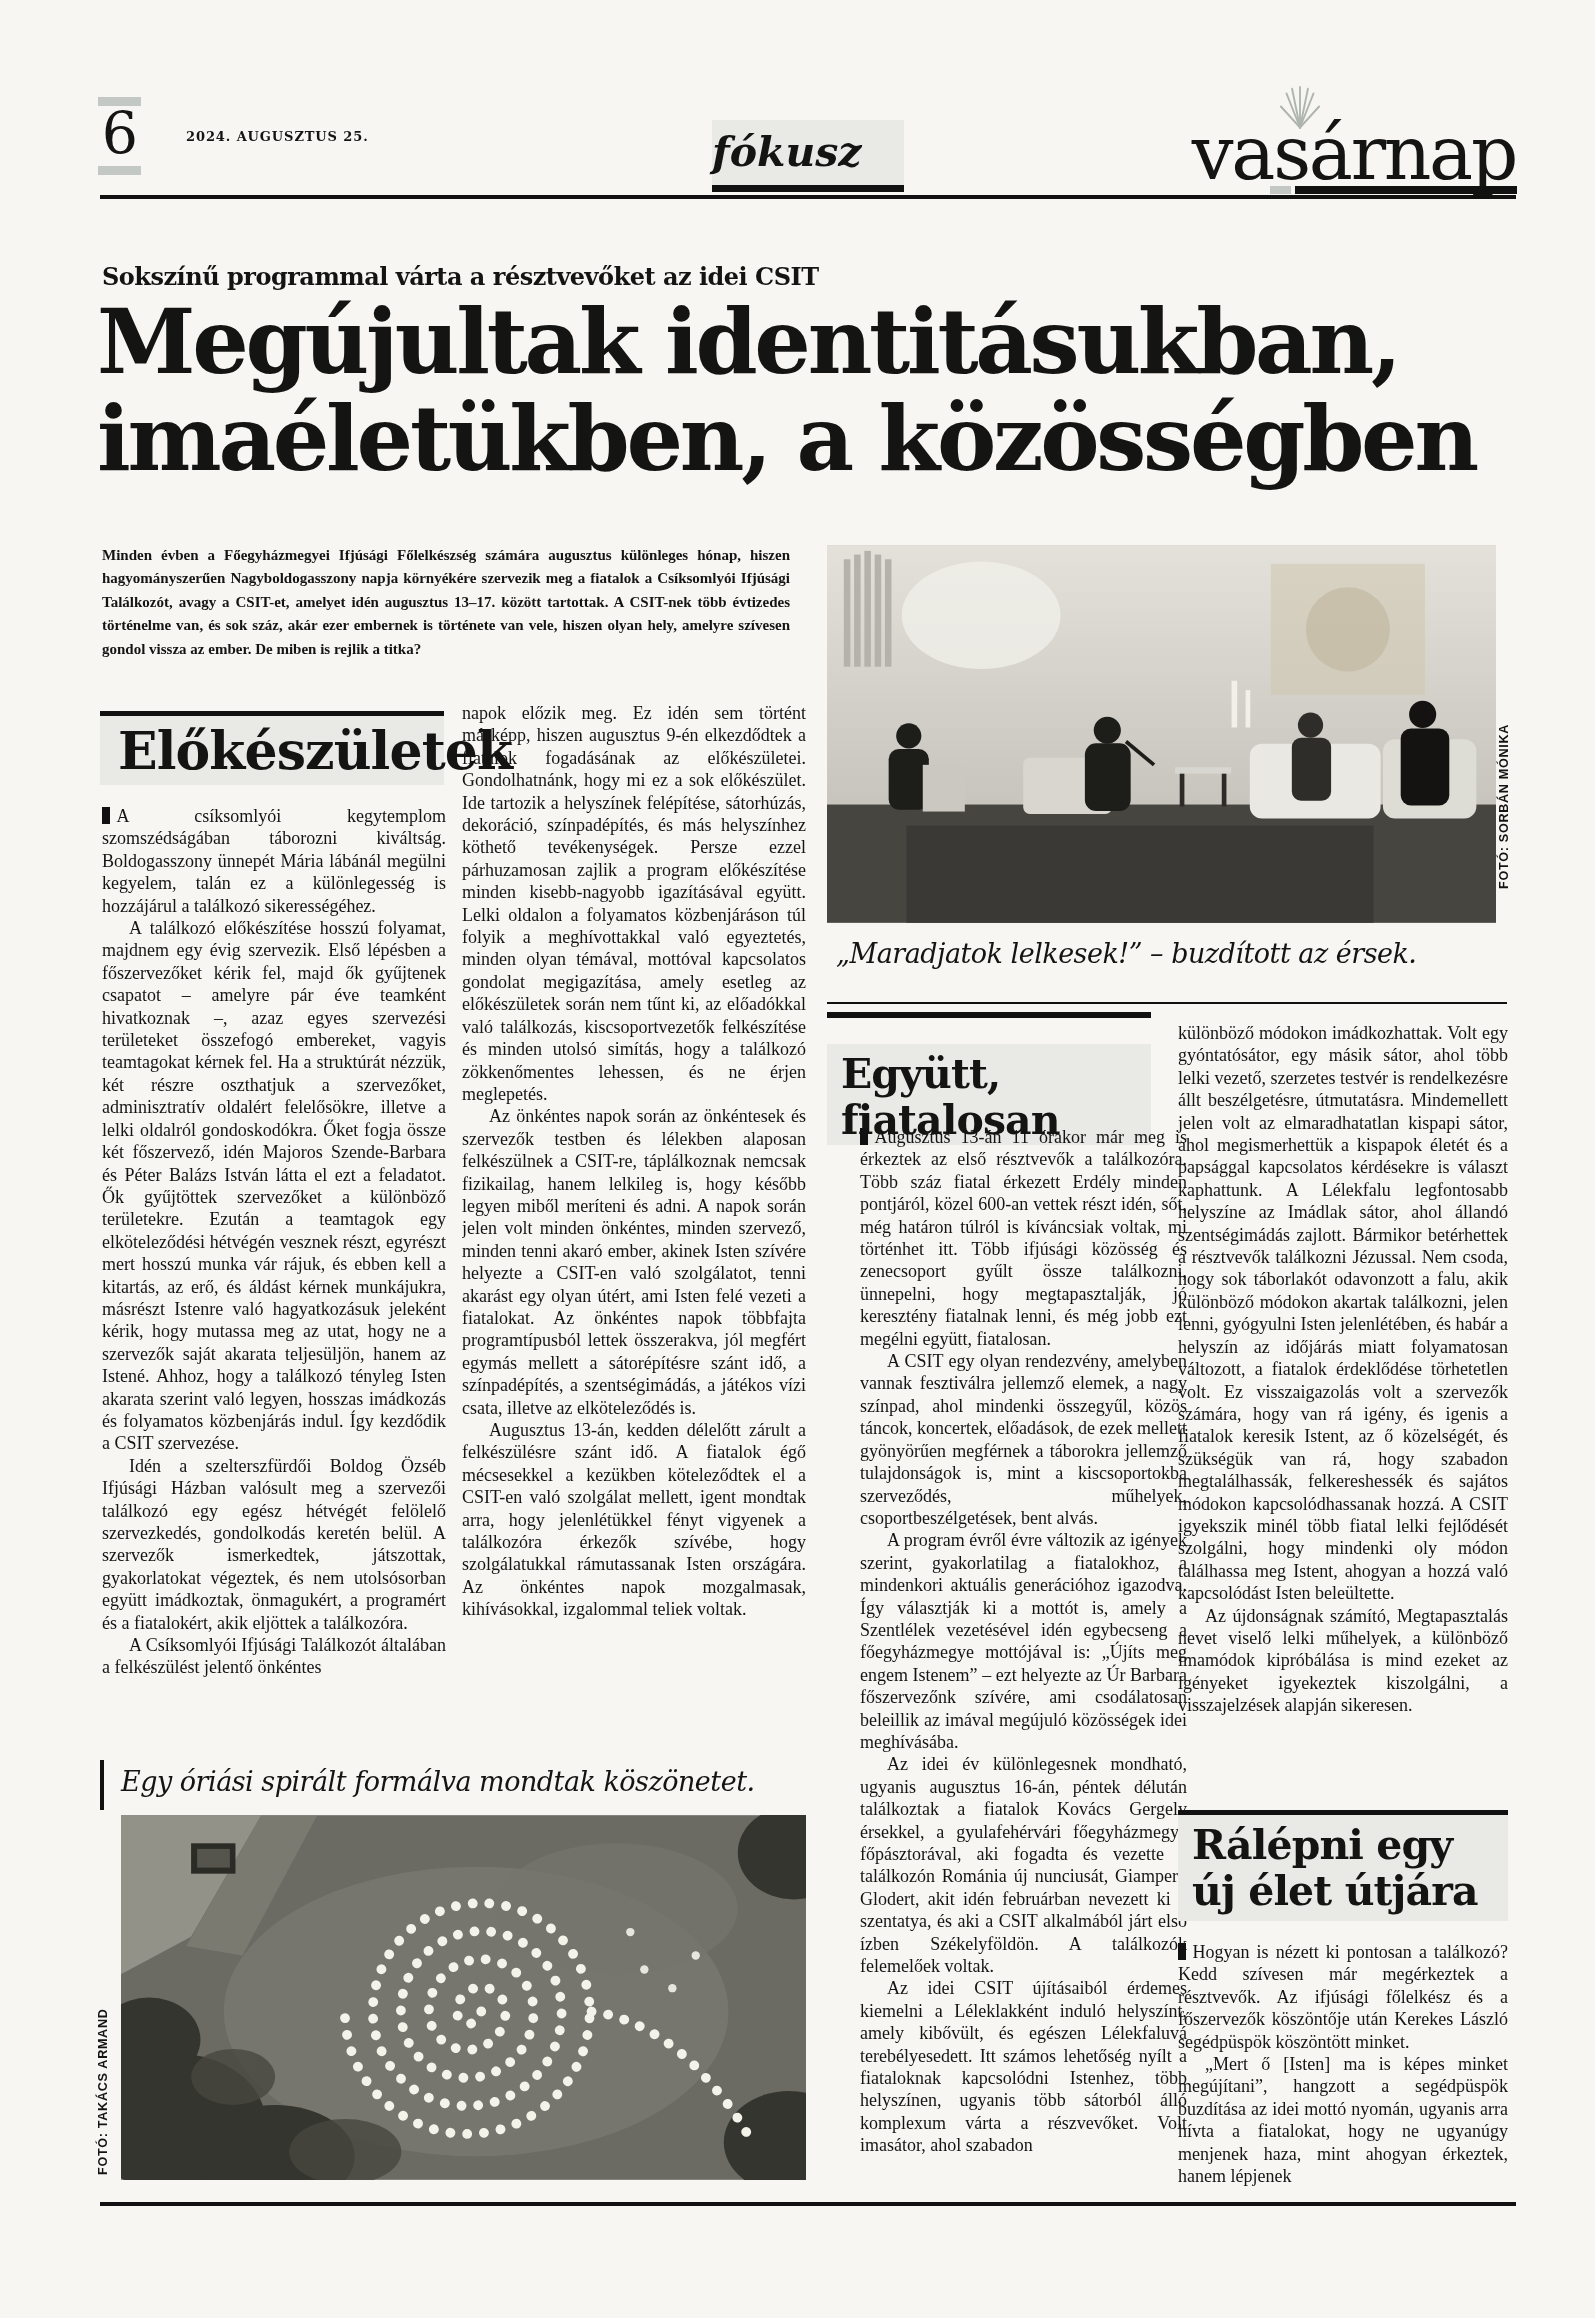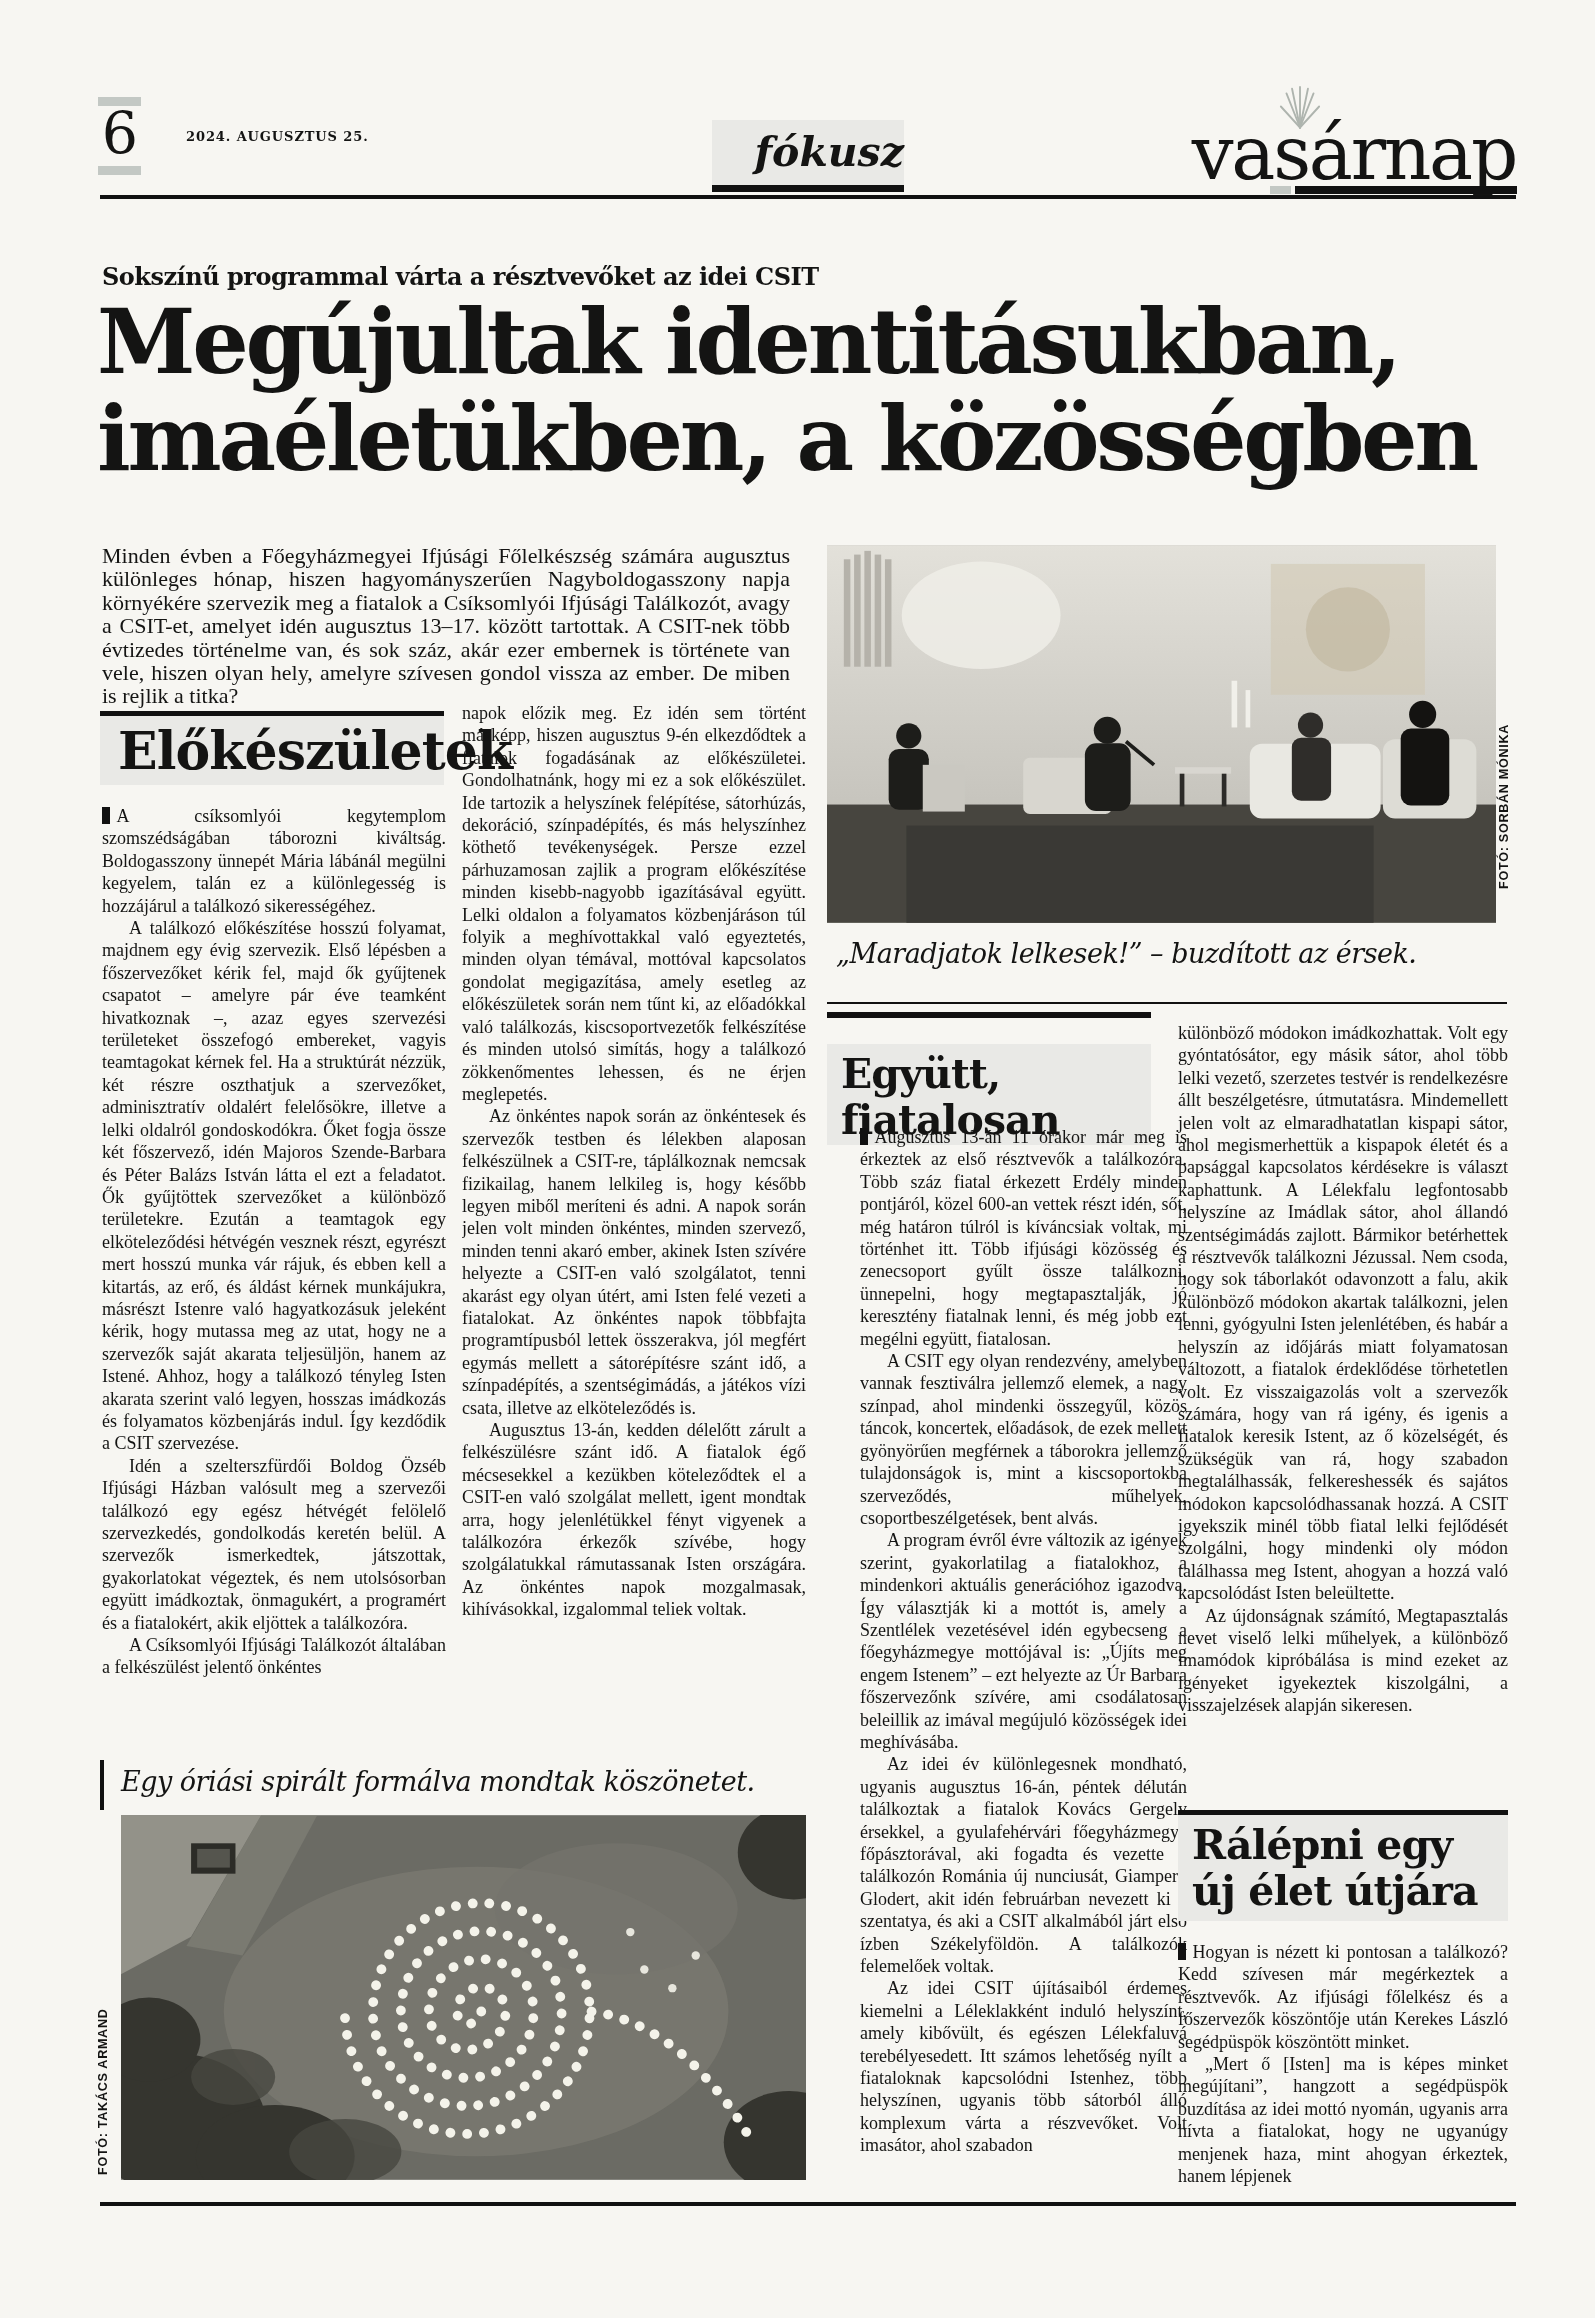--- a/index.html
+++ b/index.html
@@ -5,27 +5,27 @@
   html,body{margin:0;padding:0;}
   body{background:#888;}
   #page{position:relative;width:1595px;height:2319px;background:#f7f6f2;overflow:hidden;
         font-family:"Liberation Serif",serif;color:#141413;}
   .abs{position:absolute;}
   .bar{background:#111;}
   .graybar{background:#c3c8c4;}
   
   .pageno{font-family:"DejaVu Serif",serif;font-size:57px;font-weight:400;line-height:1;text-align:center;}
   .date{font-family:"DejaVu Serif",serif;font-size:13px;font-weight:700;letter-spacing:0.9px;}
-  .fokusz-box{background:#e9e9e6;text-align:right;}
+  .fokusz-box{background:#e9e9e6;text-align:left;}
   .fokusz-box span{font-family:"DejaVu Serif",serif;font-style:italic;font-weight:700;font-size:41px;line-height:65px;}
   .masthead{font-family:"DejaVu Serif",serif;font-size:74px;font-weight:500;letter-spacing:-2.3px;line-height:1;white-space:nowrap;}
   
   .kicker{font-family:"DejaVu Serif",serif;font-size:24px;font-weight:700;letter-spacing:-0.5px;margin-top:40px;}
   .headline{font-family:"DejaVu Serif",serif;font-size:89px;font-weight:800;letter-spacing:-3.3px;line-height:97px;white-space:nowrap;}
-  .lead{font-size:22px;line-height:23.4px;font-weight:400;text-align:justify;hyphens:auto;}
+  .lead{font-size:15px;line-height:23.4px;font-weight:700;text-align:justify;hyphens:auto;}
   .sec-box{background:#e9e9e6;}
   .sec-title{font-family:"DejaVu Serif",serif;font-weight:800;letter-spacing:-0.9px;}
   .s1 .sec-title{font-size:52px;line-height:69px;padding-left:18px;}
   .s23 .sec-title{font-size:41px;line-height:46px;padding:6.5px 0 0 14px;}
   .coltext{font-size:18px;line-height:22.4px;text-align:justify;overflow:hidden;hyphens:auto;}
   .coltext p{margin:0;text-indent:27px;}
   .coltext p.first{text-indent:0;}
   .marker{display:inline-block;width:8px;height:17px;background:#111;margin-right:6.5px;vertical-align:-1.9px;}
   .caption{font-family:"DejaVu Serif",serif;font-style:italic;font-weight:500;font-size:27px;letter-spacing:-0.5px;white-space:nowrap;}
   .credit{font-family:"Liberation Sans",sans-serif;font-size:12.6px;font-weight:700;letter-spacing:0.7px;

